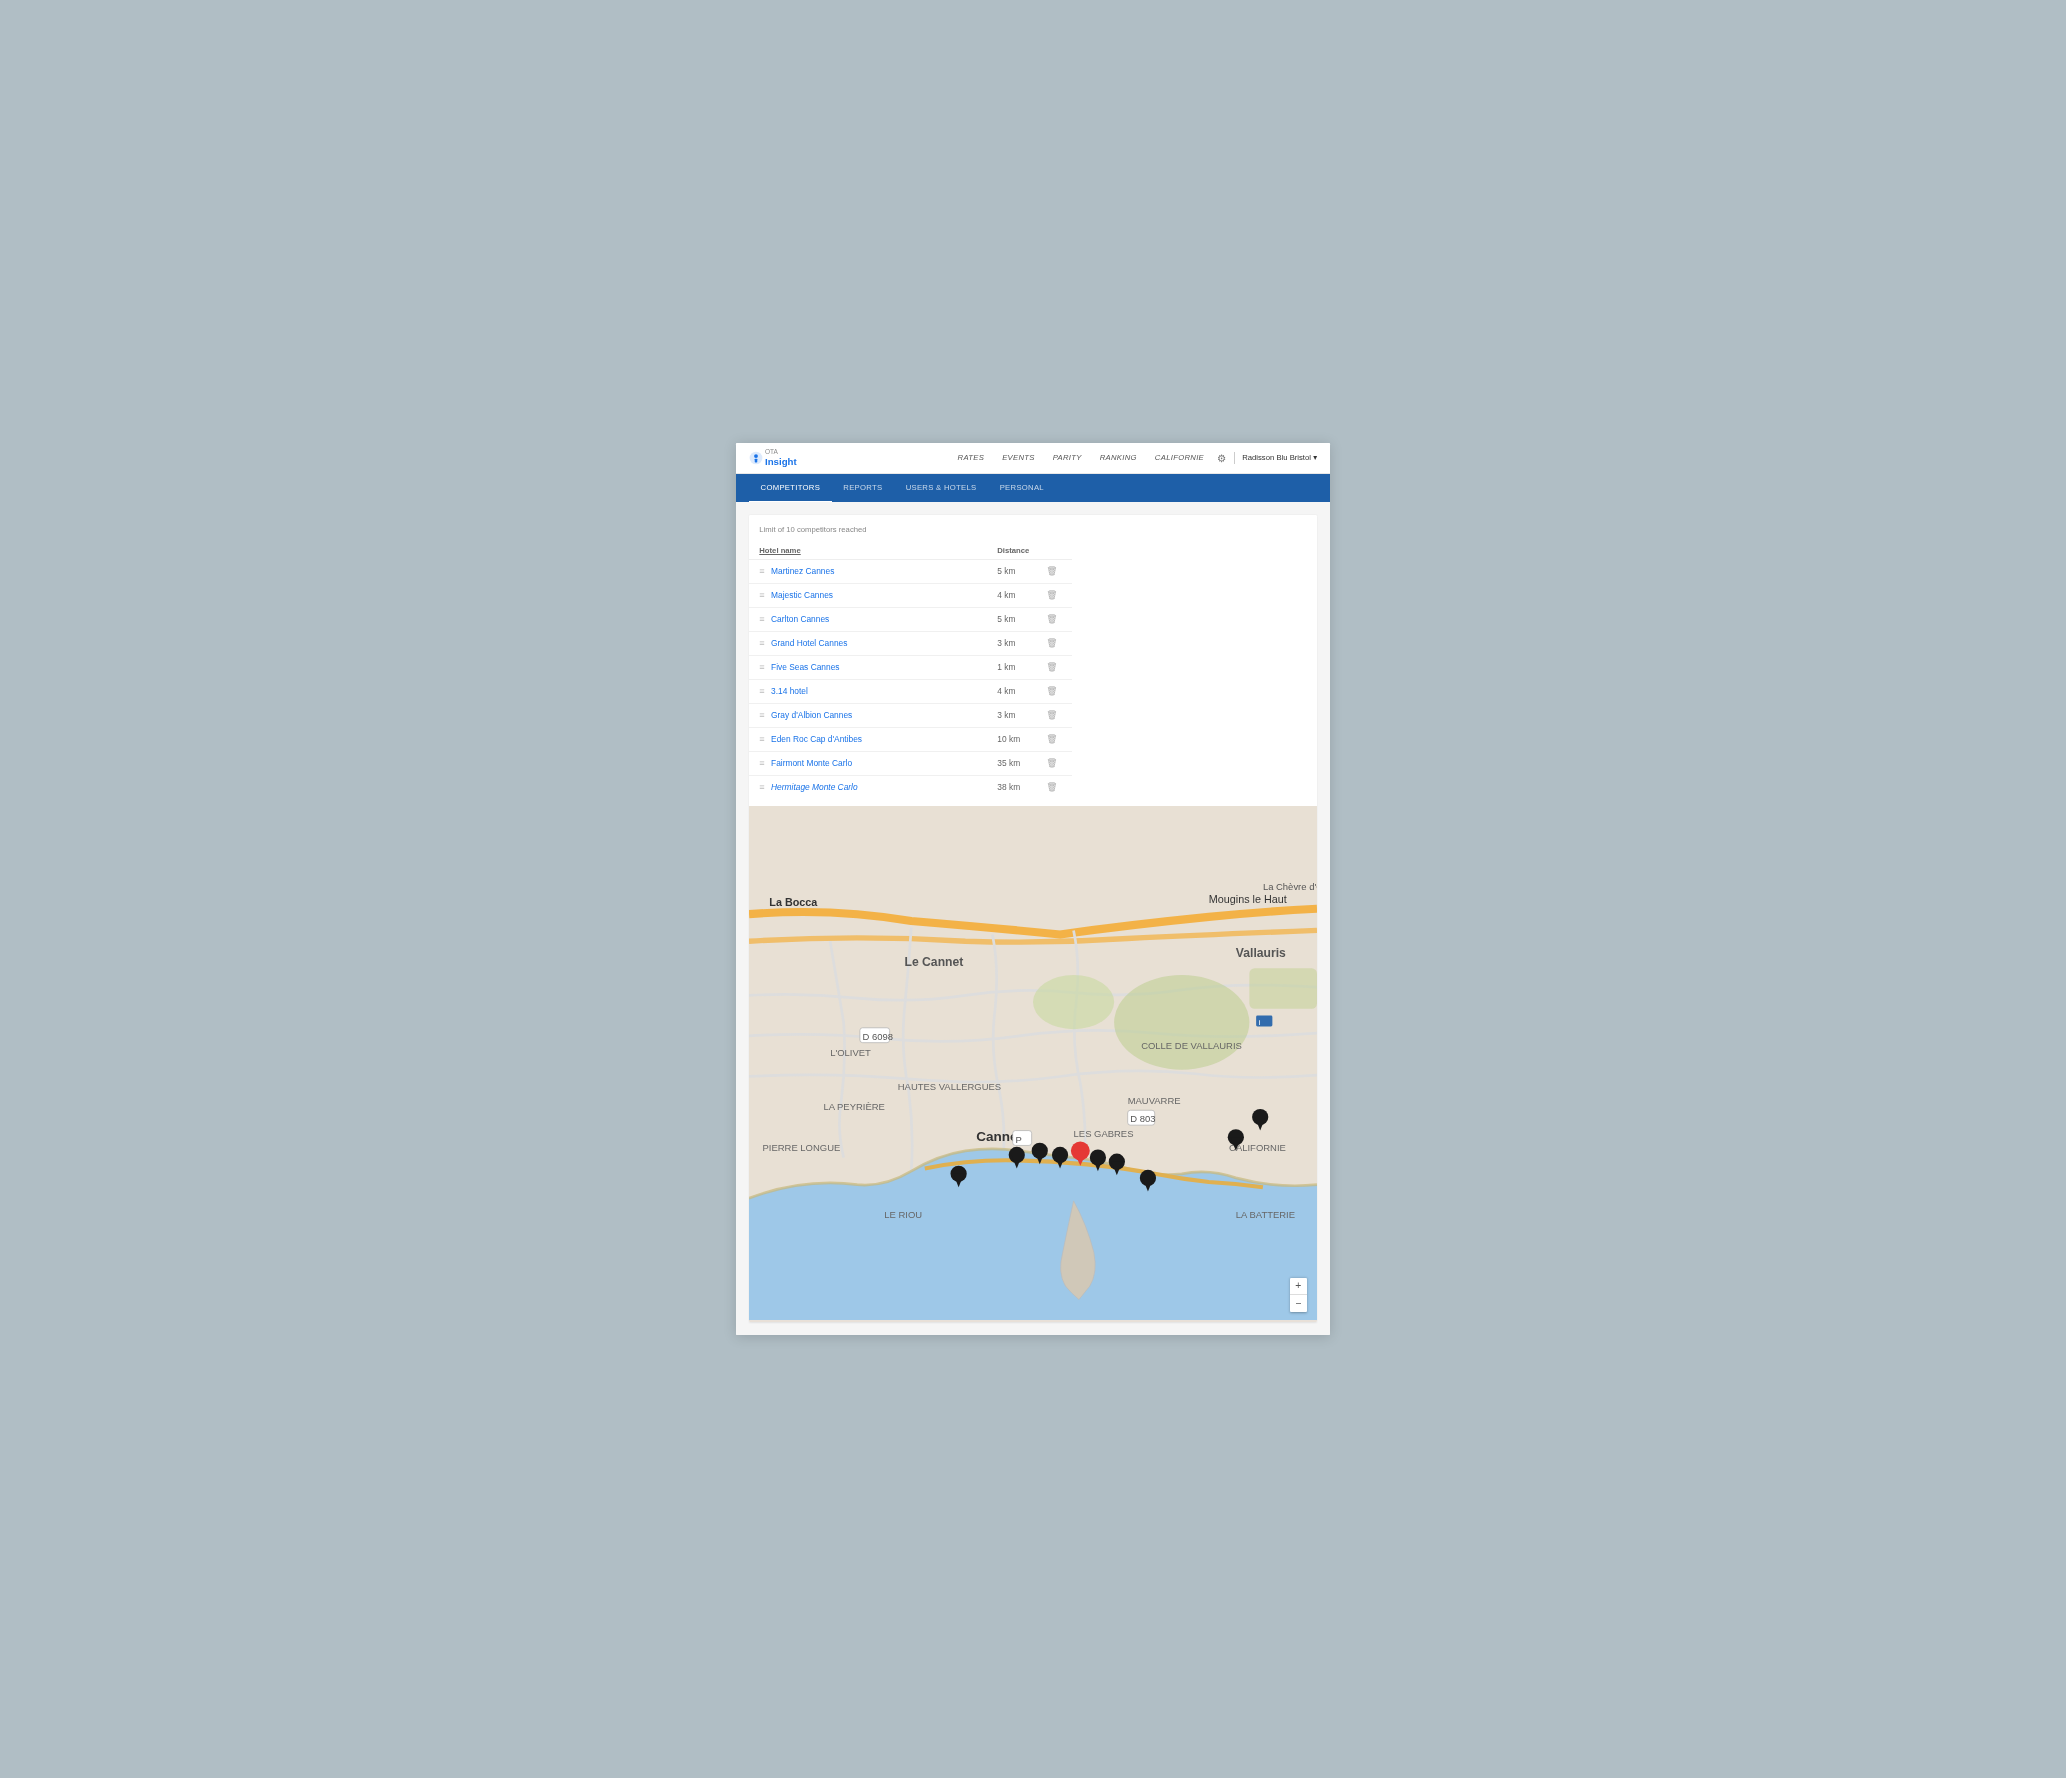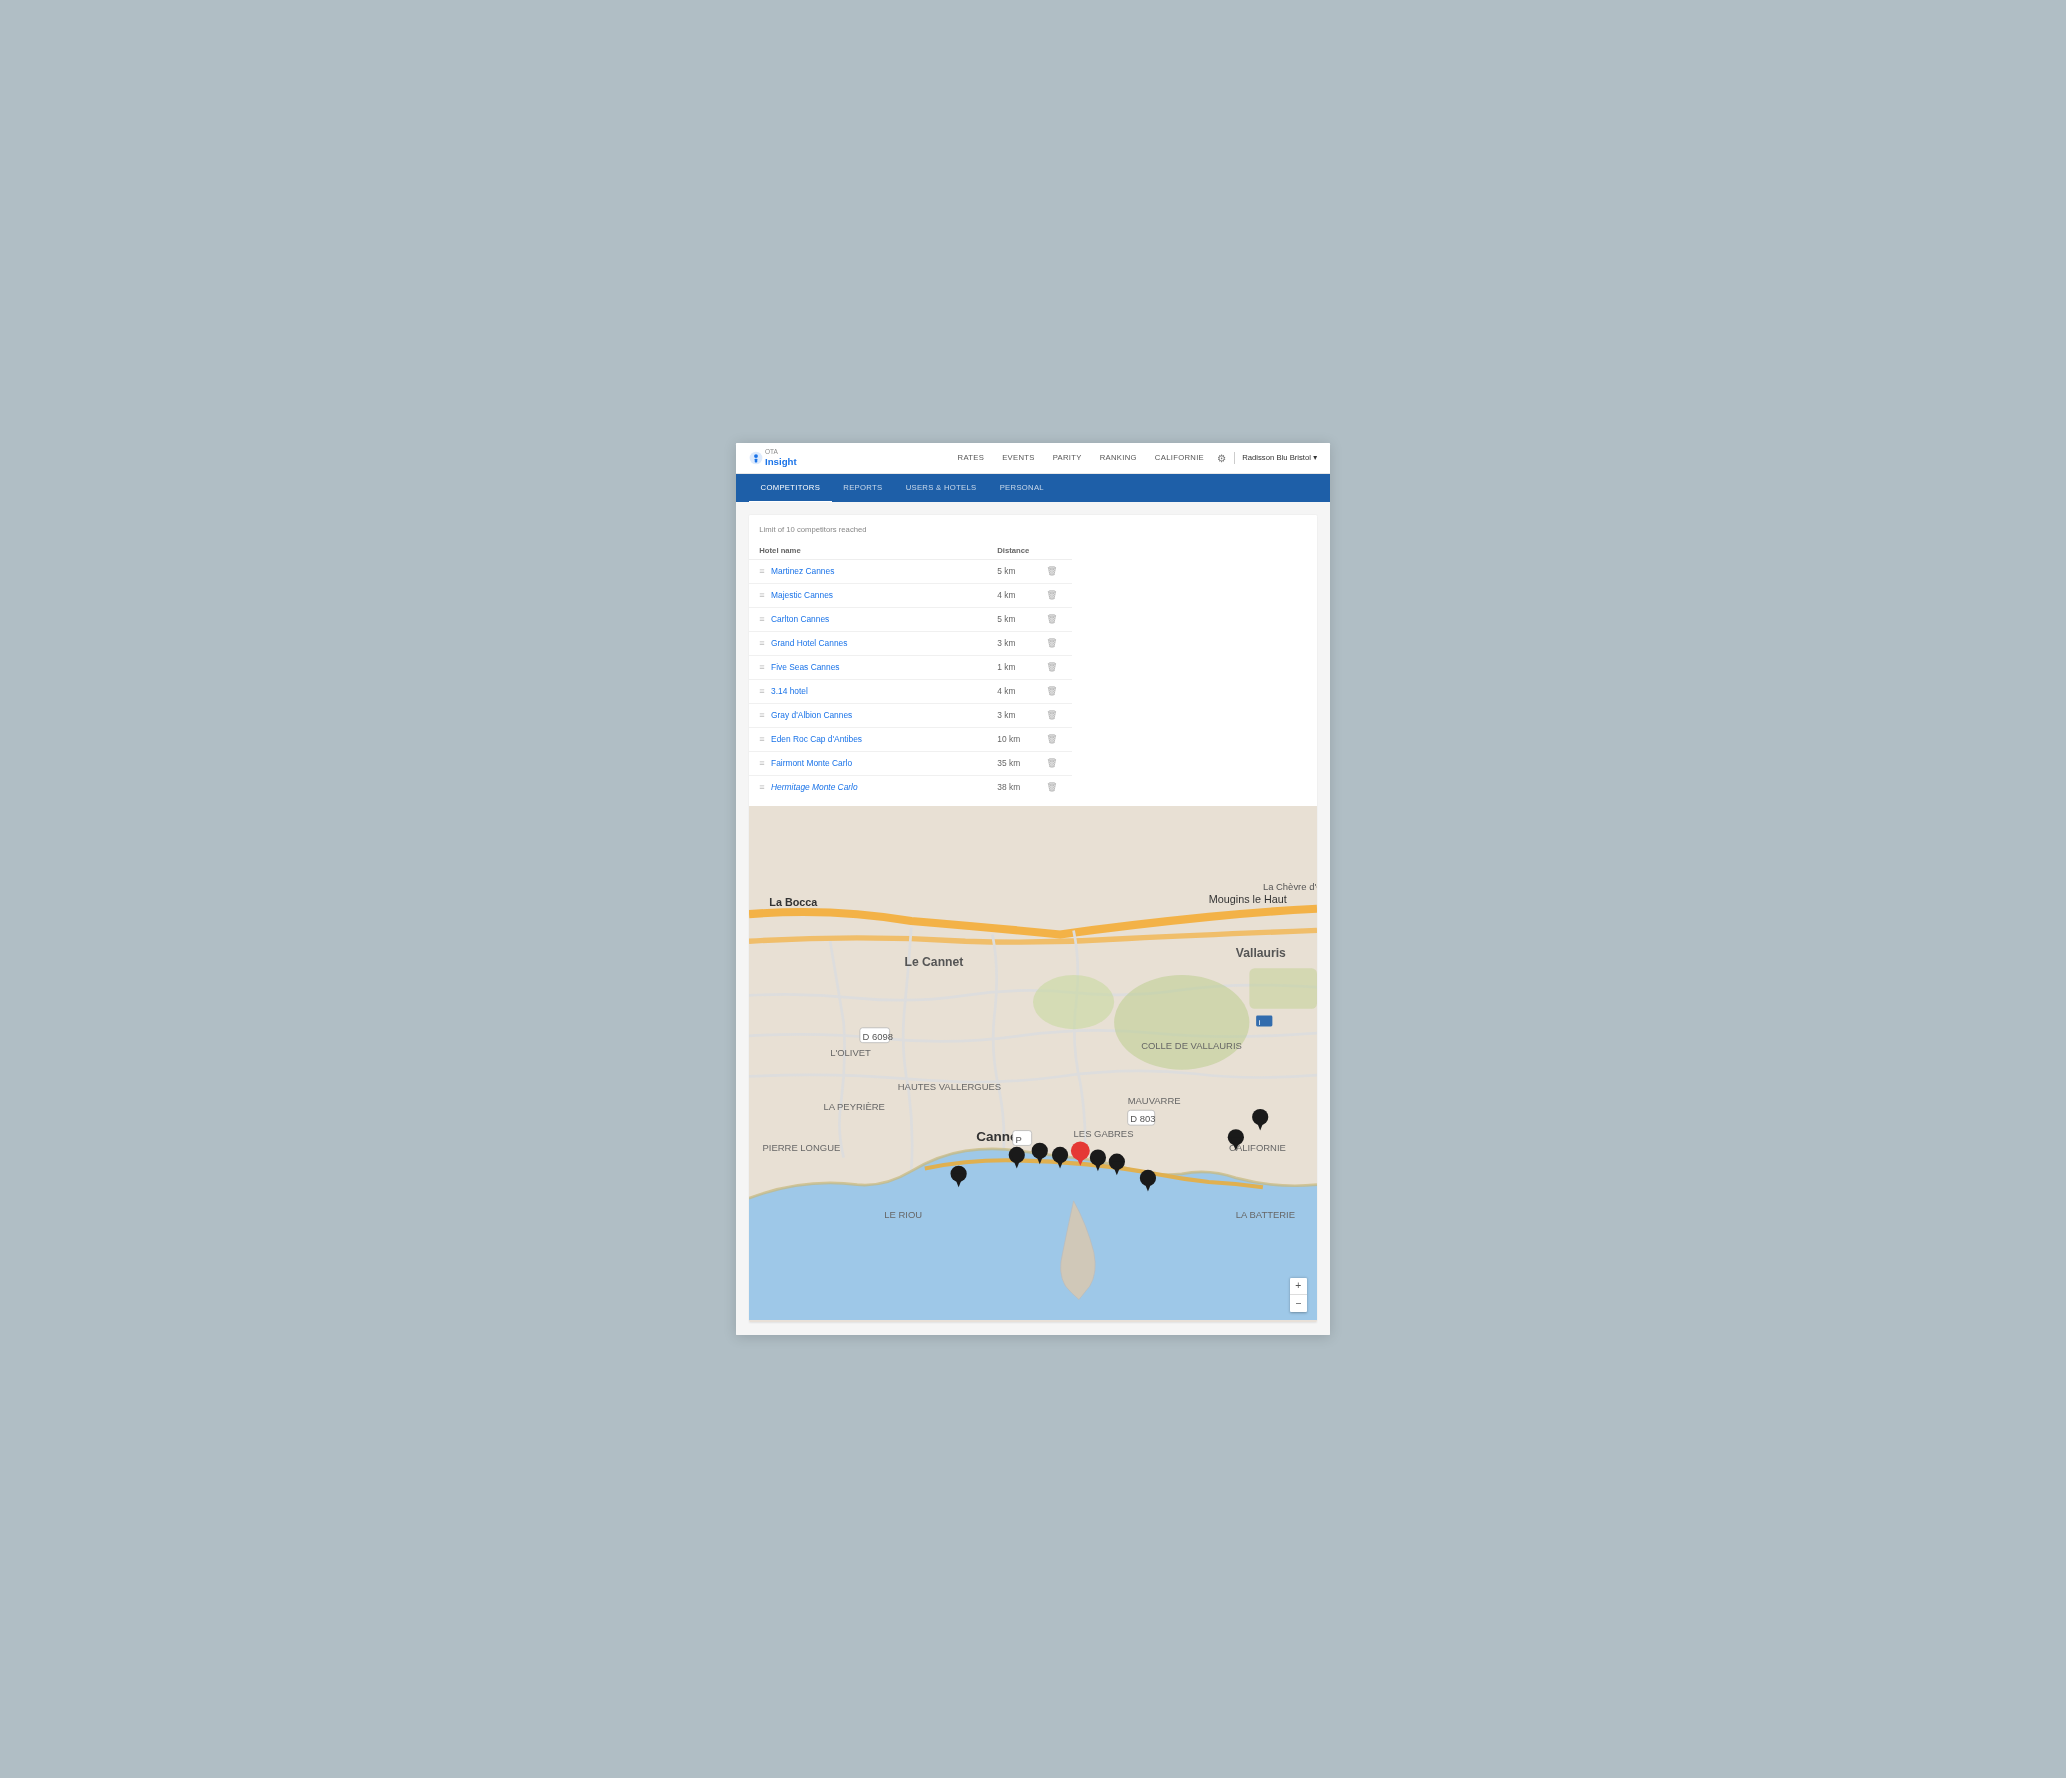--- a/index.html
+++ b/index.html
@@ -35,20 +35,21 @@
     }
     .logo-icon {
       width: 14px;
       height: 14px;
     }
     .main-nav {
       display: flex;
       align-items: center;
       gap: 18px;
       margin-right: 13px;
+      font-style: italic;
     }
     .main-nav a {
       font-size: 7.7px;
       color: #555;
       text-decoration: none;
       letter-spacing: 0.3px;
       font-weight: 500;
     }
     .nav-right {
       display: flex;
@@ -146,21 +147,21 @@
       padding: 2.6px 10.3px 7.7px;
     }
     .table-header {
       display: flex;
       padding: 3.9px 10.3px;
       font-size: 7.7px;
       color: #666;
       font-weight: 600;
       border-bottom: 0.6px solid #eee;
     }
-    .col-name { flex: 1; }
+    .col-name { flex: 1; text-decoration: underline; }
     .col-dist { width: 45px; text-align: left; }
     .col-action { width: 19.4px; }
     .hotel-row {
       display: flex;
       align-items: center;
       padding: 6.5px 10.3px;
       border-bottom: 0.6px solid #f0f0f0;
       font-size: 8.4px;
     }
     .hotel-row:last-child { border-bottom: none; }

